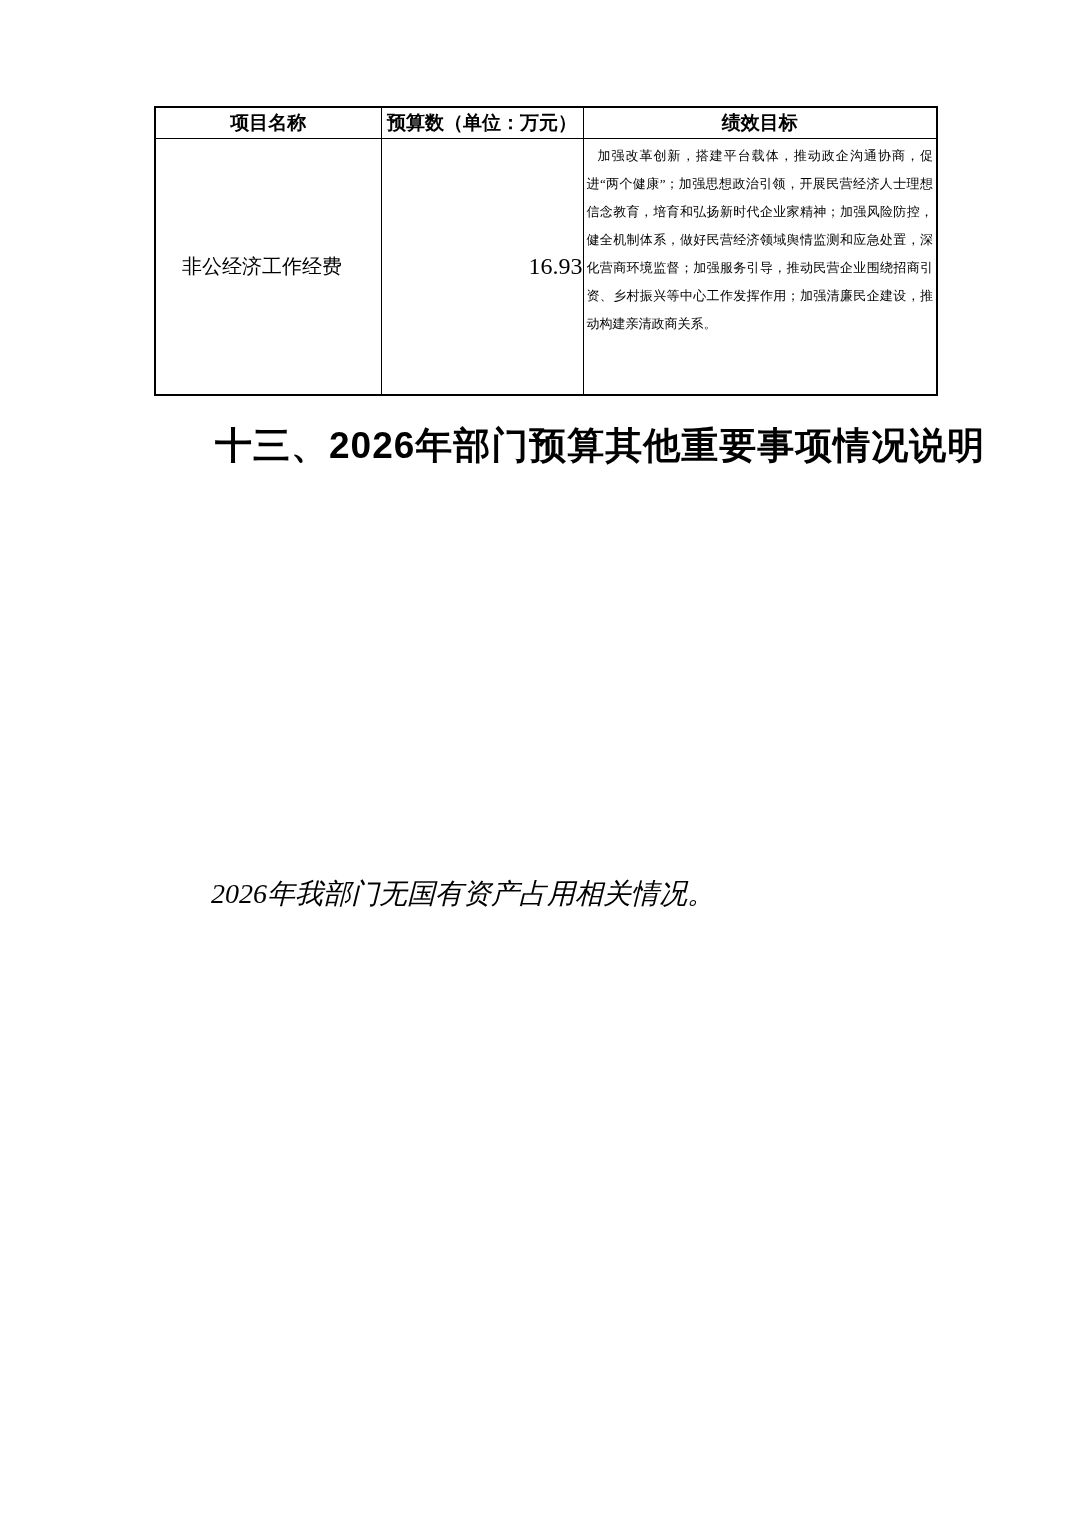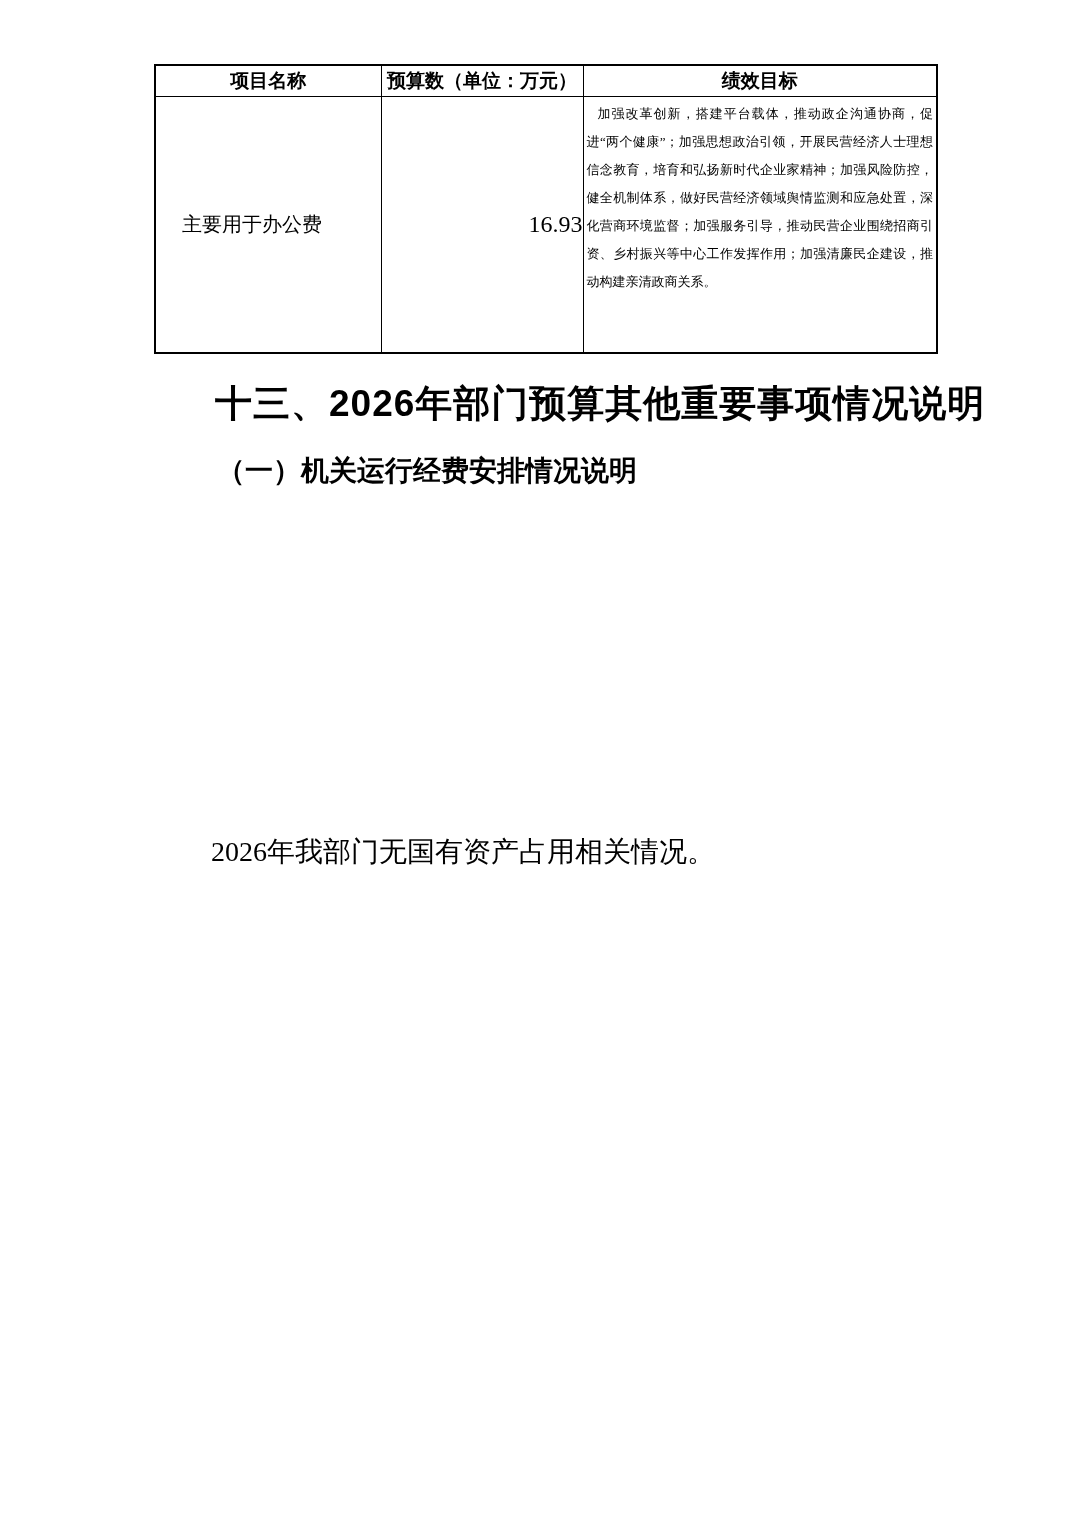--- a/index.html
+++ b/index.html
@@ -7,20 +7,21 @@
   body {
     width: 1074px; height: 1520px;
     font-family: "Liberation Serif", "DejaVu Serif", serif;
     color: #000000;
   }
   .page {
     position: relative;
     width: 1074px; height: 1475px;
     background: #ffffff;
     overflow: hidden;
+    margin-top: 42px;
   }
 
   
   .budget-table {
     position: absolute;
     left: 154px; top: 64px;
     width: 782px;
     border-collapse: collapse;
     table-layout: fixed;
     border: 2px solid #000;
@@ -81,21 +82,21 @@
   .body-para {
     position: absolute;
     left: 154px;
     width: 782px;
     font-size: 28px;
     line-height: 55px;
     text-align: justify;
     text-indent: 57px;
   }
   .body-para.para1 { top: 499px; }
-  .body-para.para2 { top: 824px; }
+  .body-para.para2 { top: 824px; font-style: italic; }
 
   
   .page-number {
     position: absolute;
     left: 0; top: 1474px;
     width: 100%;
     text-align: center;
     font-family: "Liberation Sans", "DejaVu Sans", sans-serif;
     font-size: 23px;
     letter-spacing: 1px;
@@ -114,30 +115,29 @@
     </colgroup>
     <thead>
       <tr>
         <th>项目名称</th>
         <th>预算数（单位：万元）</th>
         <th>绩效目标</th>
       </tr>
     </thead>
     <tbody>
       <tr>
-        <td class="cell-name">主要用于办公费</td>
+        <td class="cell-name">非公经济工作经费</td>
         <td class="cell-budget">16.93</td>
         <td class="cell-goal">加强改革创新，搭建平台载体，推动政企沟通协商，促进“两个健康”；加强思想政治引领，开展民营经济人士理想信念教育，培育和弘扬新时代企业家精神；加强风险防控，健全机制体系，做好民营经济领域舆情监测和应急处置，深化营商环境监督；加强服务引导，推动民营企业围绕招商引资、乡村振兴等中心工作发挥作用；加强清廉民企建设，推动构建亲清政商关系。</td>
       </tr>
     </tbody>
   </table>
 
   <h2 class="section-heading">十三、2026年部门预算其他重要事项情况说明</h2>
 
-  <h3 class="sub-heading sub1">（一）机关运行经费安排情况说明</h3>
 
 
 
   <p class="body-para para2">2026年我部门无国有资产占用相关情况。</p>
 
   <div class="page-number">- 9 -</div>
 
 </div>
 
 </body></html>

